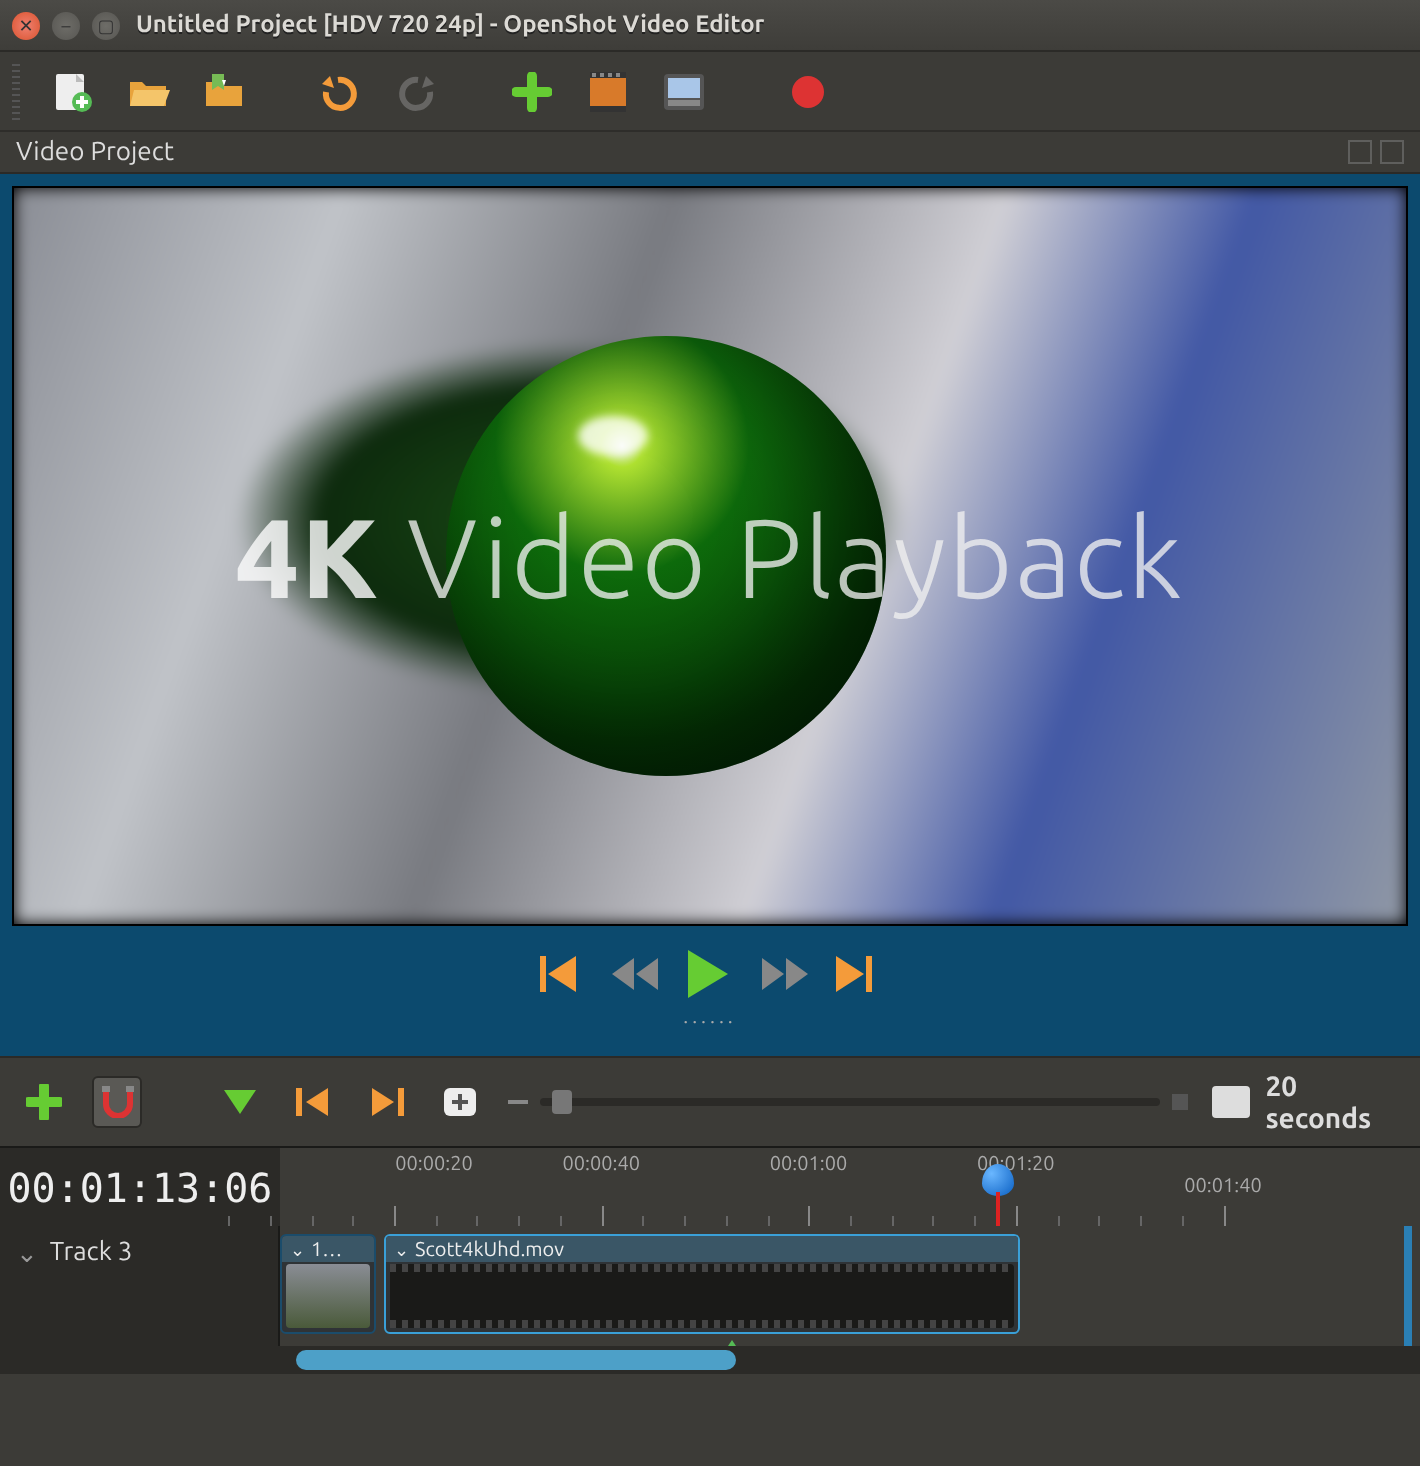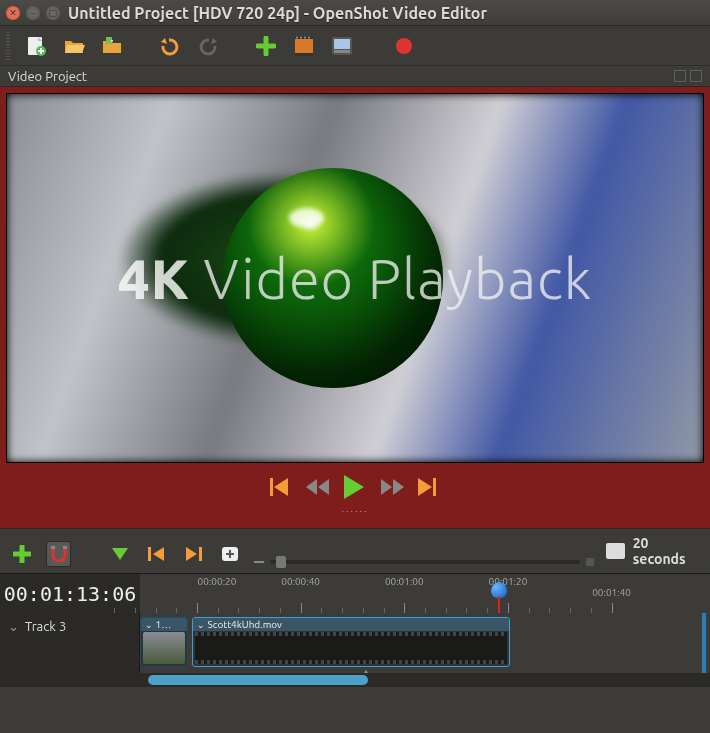--- a/index.html
+++ b/index.html
@@ -3,44 +3,44 @@
 <meta charset="utf-8">
 <style>
 * { margin: 0; padding: 0; box-sizing: border-box; font-family: "Ubuntu", "Segoe UI", sans-serif; }
 body { background: #3c3b37; color: #ddd; width: 710px; height: 733px; overflow: hidden; font-size: 13px; }
 
 .titlebar { background: linear-gradient(#4b4a46, #3e3d39); height: 26px; display: flex; align-items: center; padding: 0 6px; gap: 8px; border-bottom: 1px solid #2b2a27; }
 .win-btns { display: flex; gap: 6px; }
 .win-btn { width: 14px; height: 14px; border-radius: 50%; display:flex; align-items:center; justify-content:center; font-size:9px; color:#333;}
 .close-b { background: radial-gradient(#f08070,#d9532e); }
 .min-b, .max-b { background: radial-gradient(#6e6d68,#575652); }
-.title { font-weight: bold; color: #dcdad5; font-size: 16px; text-shadow: 0 1px 0 #222;}
+.title { font-weight: bold; color: #dcdad5; font-size: 12px; text-shadow: 0 1px 0 #222;}
 
 .toolbar { background: #3c3b37; height: 40px; display: flex; align-items: center; padding: 0 6px; gap: 10px; border-bottom: 1px solid #2e2d2a;}
 .tb-sep { width: 4px; height: 28px; background: repeating-linear-gradient(#555 0 1px, transparent 1px 3px); margin-right: 2px;}
 .tb-btn { width: 28px; height: 28px; display: flex; align-items: center; justify-content: center; border-radius: 3px; cursor: pointer; }
 svg { display: block; }
 
 .panel-title { background: #3c3b37; padding: 3px 8px; font-size: 13px; color: #ddd; border-bottom: 1px solid #2b2a27; display:flex; justify-content: space-between; align-items:center;}
 .panel-ctrls { display:flex; gap:4px; opacity:0.6;}
 .panel-ctrl { width:12px; height:12px; border:1px solid #777;}
 
-.preview-area { background: #7f1d1d; padding: 6px; }
+.preview-area { background: #0c4a6e; padding: 6px; }
 .video-box { background: #000; border: 1px solid #000; height: 370px; position: relative; overflow: hidden; display:flex; align-items:center; justify-content:center;}
 .video-bg { position:absolute; inset:0; background: radial-gradient(ellipse 60% 60% at 40% 45%, #1a4d15 0%, #0d2a0d 30%, transparent 40%), linear-gradient(110deg, #8a8d95 0%, #c0c3c8 20%, #787a80 40%, #d0cfd5 60%, #4258a5 75%, #9098a5 100%); filter: blur(4px);}
 .sphere { position:absolute; left:50%; top:50%; transform:translate(-60%,-50%); width:220px; height:220px; border-radius:50%; background: radial-gradient(circle at 40% 25%, #e8f0e0 0%, #aee030 5%, #0e6b0c 30%, #053805 70%, #02240a 100%); box-shadow: inset -20px -20px 60px rgba(0,0,0,0.5);}
 .sphere::after{content:"";position:absolute;top:18%;left:30%;width:35px;height:20px;background:rgba(255,255,255,0.8);border-radius:50%;filter:blur(2px);}
 .overlay-text { position:relative; font-size: 56px; color: rgba(240,240,240,0.78); font-weight:300; letter-spacing:1px;}
 .overlay-text b { font-weight: 800; color: rgba(250,250,250,0.82);}
 
 .play-controls { display:flex; justify-content:center; align-items:center; gap:14px; padding: 12px 0 6px;}
 .pc-btn { cursor:pointer; }
 .dots { text-align:center; color:#aaa; font-size:10px; letter-spacing:2px; padding-bottom:6px;}
 
-.timeline-toolbar { display:flex; align-items:flex-end; gap:12px; padding:6px 10px; background:#3c3b37; border-top:1px solid #2b2a27;}
+.timeline-toolbar { display:flex; align-items:center; gap:12px; padding:6px 10px; background:#3c3b37; border-top:1px solid #2b2a27;}
 .tl-btn { width:26px; height:26px; display:flex; align-items:center; justify-content:center; border-radius:3px; cursor:pointer;}
 .tl-btn.active { background:#5a5955; border:1px solid #2b2a27;}
 .zoom-slider { flex:0 0 340px; display:flex; align-items:center; gap:6px;}
 .slider-track { flex:1; height:4px; background:#2b2a27; border-radius:2px; position:relative;}
 .slider-thumb { position:absolute; left:2%; top:-4px; width:10px; height:12px; background:#777; border-radius:2px;}
 .zoom-label { margin-left:auto; display:flex; align-items:center; gap:8px;}
 .zoom-box { width:20px; height:16px; background:#ddd; border-radius:2px;}
 
 .ruler { display:flex; background:#2b2a27; position:relative; height:40px; border-top:1px solid #1a1a18;}
 .timecode-box { width:140px; background:#2b2a27; color:#eee; font-size:20px; font-weight:300; display:flex; align-items:center; justify-content:center; font-family:monospace,"DejaVu Sans Mono";}

